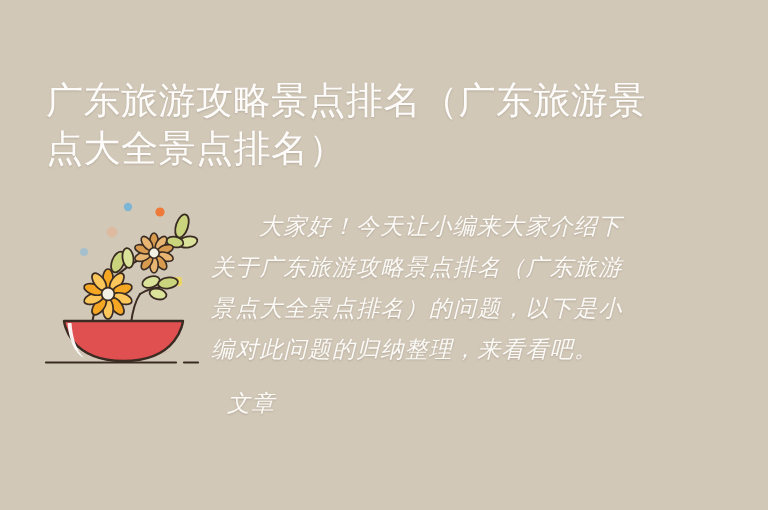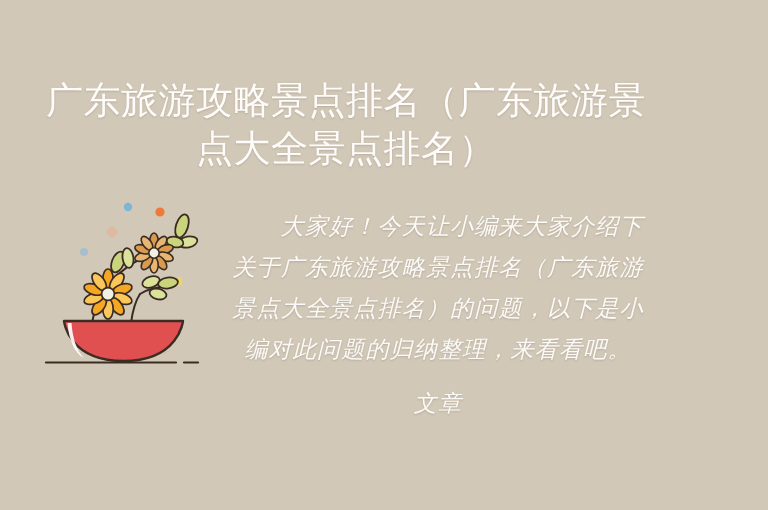--- a/index.html
+++ b/index.html
@@ -12,21 +12,20 @@
     overflow: hidden;
     font-family: "Liberation Sans", "DejaVu Sans", sans-serif;
   }
 
   #page {
     position: relative;
     width: 768px;
     height: 510px;
     background: #d2c8b8;
     overflow: hidden;
-    text-align: center;
   }
 
   
   #article-title {
     position: absolute;
     left: 46px;
     top: 52px;
     width: 600px;
     color: #fdfcfa;
     font-family: "Liberation Sans", "DejaVu Sans", sans-serif;
@@ -34,21 +33,21 @@
     font-weight: 400;
     line-height: 48px;
     letter-spacing: 0.5px;
     text-shadow: 0 1px 2px rgba(120,108,92,0.30);
     white-space: normal;
   }
 
   
   #article-body {
     position: absolute;
-    left: 226px;
+    left: 211px;
     top: 206px;
     width: 424px;
     color: #fbfaf7;
     font-family: "Liberation Serif", "DejaVu Serif", serif;
     font-size: 23px;
     font-weight: 400;
     font-style: italic;
     line-height: 41px;
     letter-spacing: 1.2px;
     text-shadow: 0 1px 2px rgba(125,112,96,0.35);

